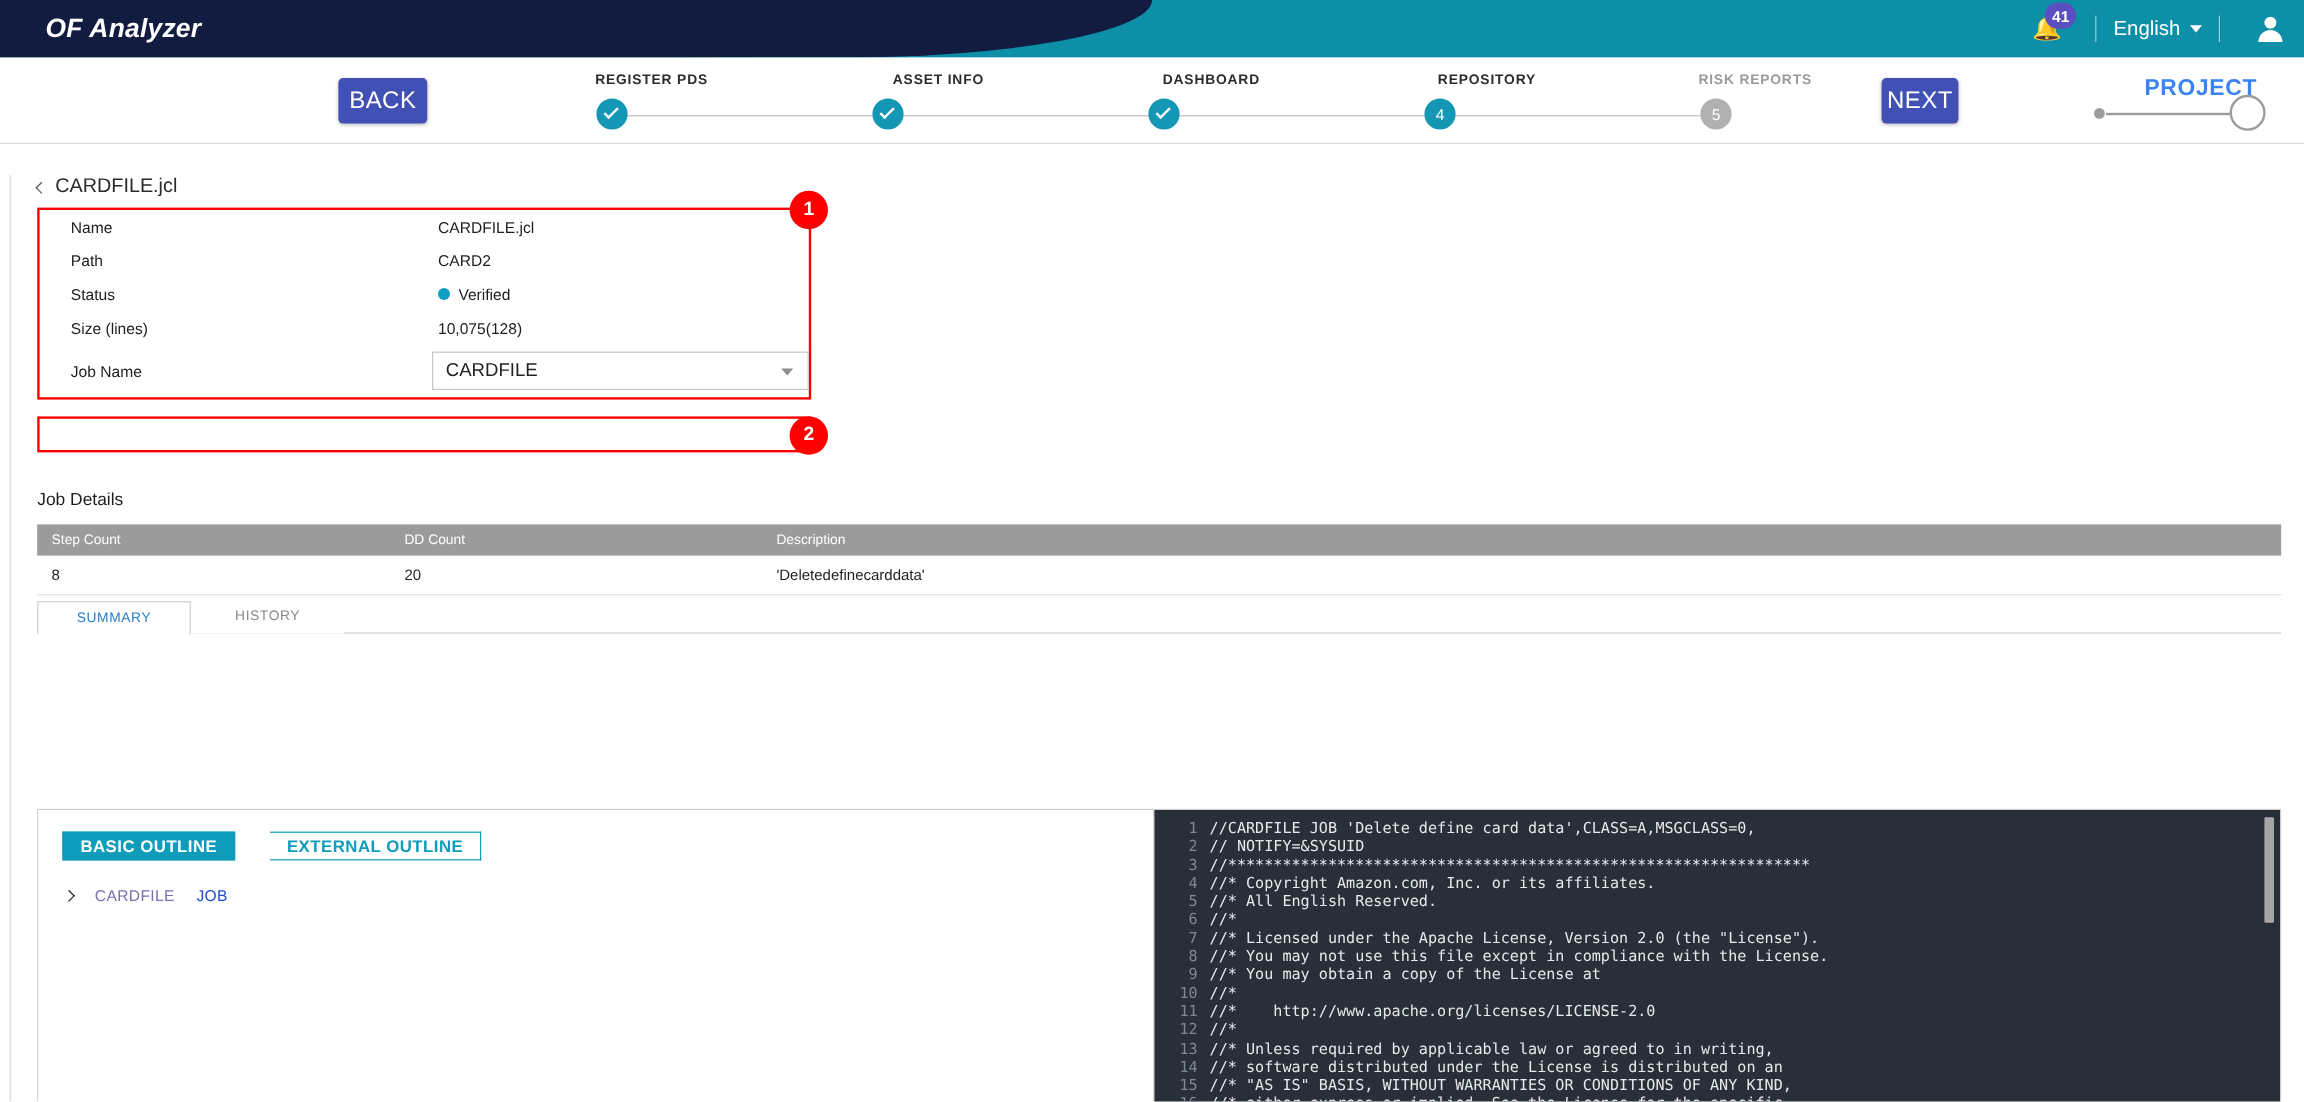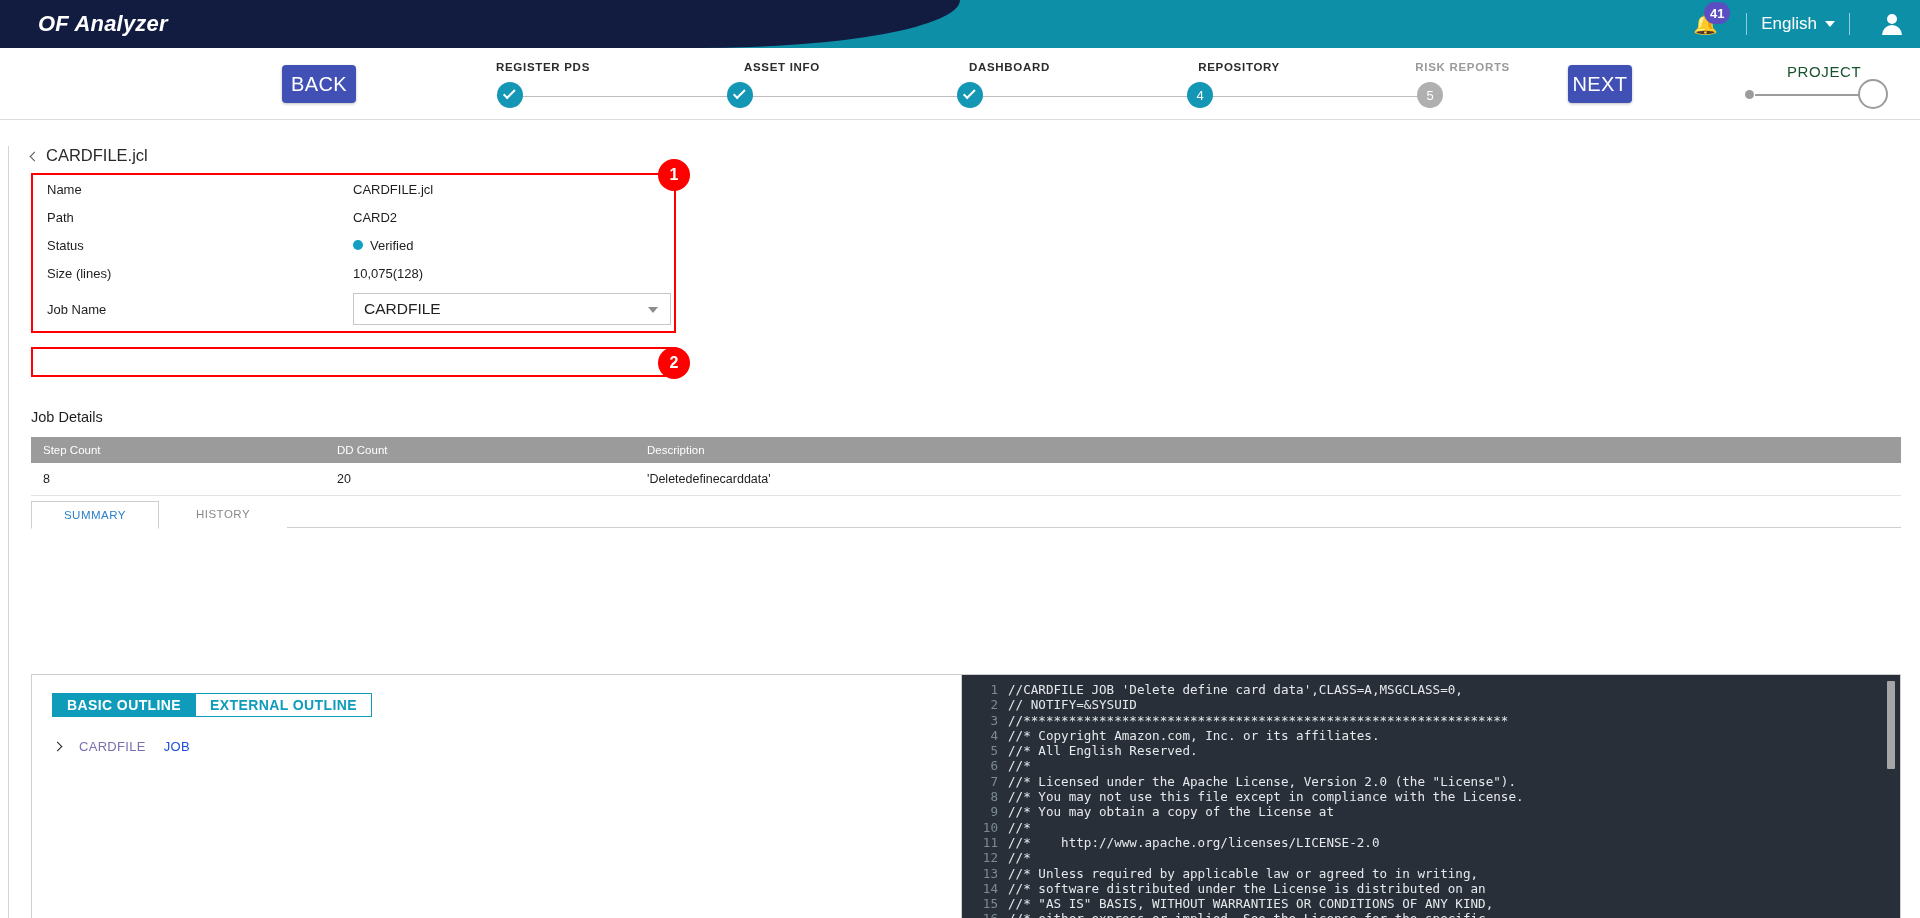--- a/index.html
+++ b/index.html
@@ -155,23 +155,24 @@
   }
 
   .project-wrap {
     position: absolute;
     left: 1745px; top: 18px;
     width: 160px; height: 46px;
   }
   .project-label {
     position: absolute;
     left: 42px; top: -3px;
-    font-size: 15px;
-    color: #14532d;
+    font-size: 19px;
+    color: #3b82f6;
     letter-spacing: .6px;
+    font-weight: bold;
   }
   .project-dot {
     position: absolute;
     left: 0; top: 24px;
     width: 9px; height: 9px; border-radius: 50%;
     background: #9c9c9c;
   }
   .project-line {
     position: absolute;
     left: 10px; top: 28px;
@@ -236,21 +237,21 @@
 
   .detail-row {
     display: flex;
     align-items: center;
     height: 28px;
     padding-left: 14px;
     font-size: 13px;
     color: #1e1e1e;
   }
   .detail-row.tall { height: 44px; }
-  .detail-key { width: 306px; }
+  .detail-key { width: 306px; margin-left: 12px; }
   .detail-val { display:flex; align-items:center; gap:7px; }
   .dot-verified {
     width: 10px; height: 10px; border-radius: 50%;
     background: #11a0c4; display:inline-block;
   }
   .select-box {
     width: 318px; height: 32px;
     border: 1px solid #c6c6c6;
     background: #fff;
     display: flex; align-items: center;
@@ -356,21 +357,21 @@
     height: 24px;
     padding: 0 14px;
     display: flex; align-items: center; justify-content: center;
     font-size: 14px;
     font-weight: bold;
     letter-spacing: .4px;
     cursor: pointer;
     border: 1px solid #0e9cba;
   }
   .otab.active { background: #0e9cba; color: #fff; }
-  .otab.idle { background: #fff; color: #0e9cba; border-left: none; }
+  .otab.idle { background: #fff; color: #0e9cba; border-left: none; margin-left: 29px; }
 
   .tree-row {
     margin-top: 22px;
     display: flex; align-items: center; gap: 18px;
     font-size: 13px;
     cursor: pointer;
     width: fit-content;
   }
   .chev-right {
     width: 7px; height: 7px;

